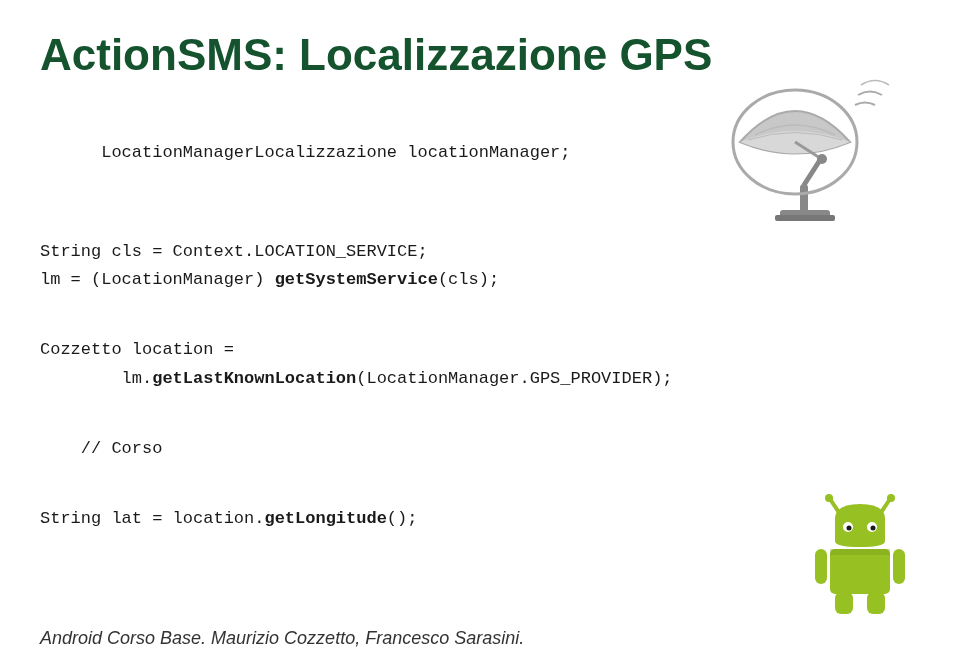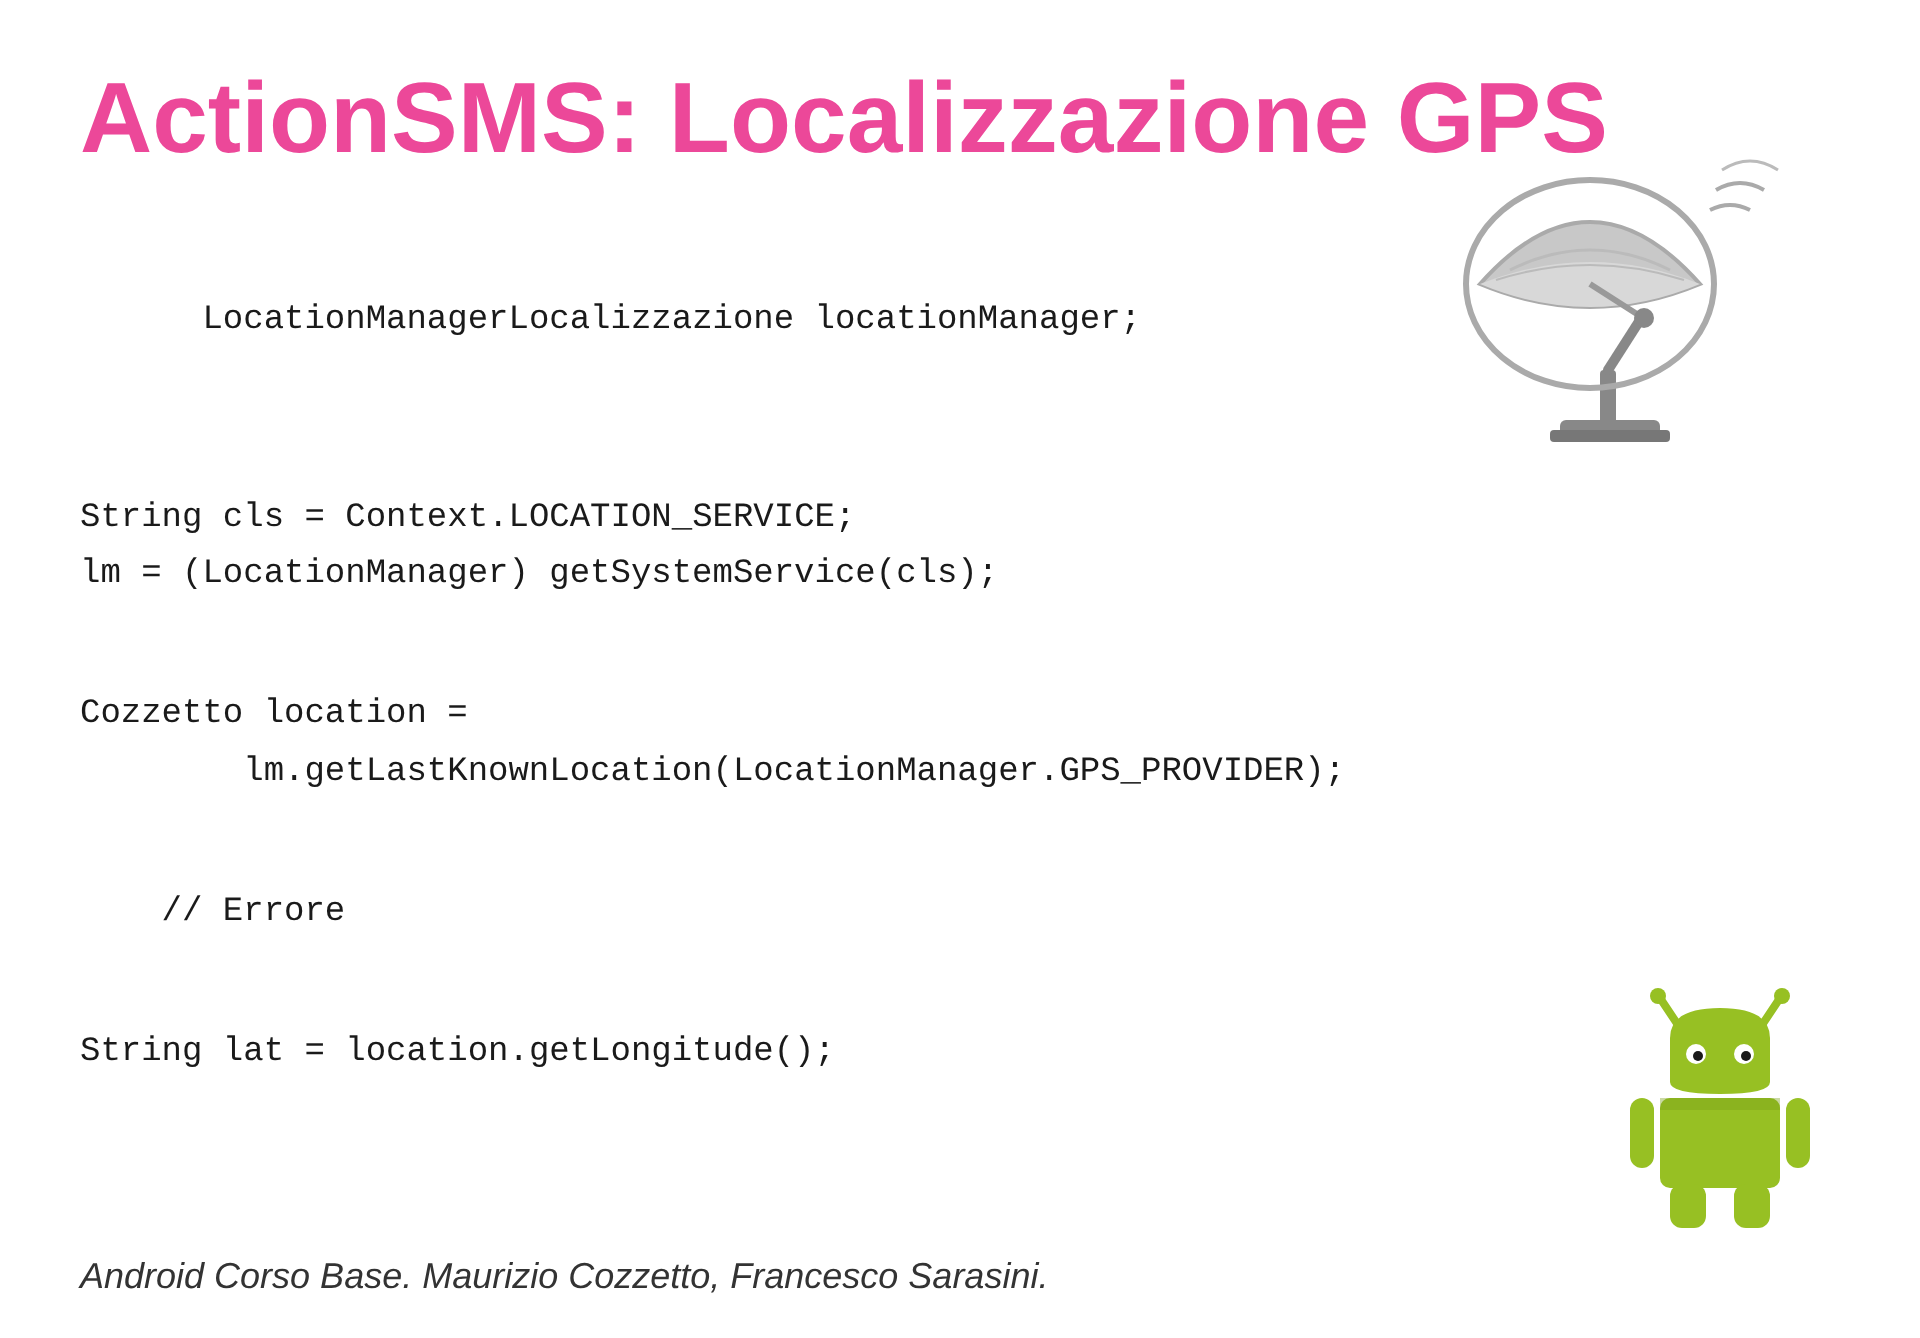--- a/index.html
+++ b/index.html
@@ -19,23 +19,23 @@
 
     .page-container {
       width: 960px;
       height: 669px;
       background: #ffffff;
       padding: 30px 40px 20px 40px;
       position: relative;
     }
 
     .title {
-      font-size: 50px;
+      font-size: 44px;
       font-weight: bold;
-      color: #ec4899;
+      color: #14532d;
       margin-bottom: 30px;
       font-family: Arial, sans-serif;
     }
 
     .code-block {
       font-family: 'Courier New', Courier, monospace;
       font-size: 17px;
       line-height: 1.7;
       color: #1a1a1a;
       margin-bottom: 10px;
@@ -44,21 +44,21 @@
     .code-line {
       display: block;
       white-space: pre;
     }
 
     .keyword {
       font-weight: normal;
     }
 
     .method {
-      font-weight: normal;
+      font-weight: bold;
     }
 
     .separator {
       margin: 6px 0;
     }
 
     .footer {
       position: absolute;
       bottom: 20px;
       left: 40px;
@@ -123,21 +123,21 @@
     <span class="code-line">
       <span class="keyword">LocationManager</span><span>Localizzazione locationManager;</span>
     </span>
     <span class="code-line separator">&nbsp;</span>
     <span class="code-line">String cls = Context.<span class="keyword">LOCATION_SERVICE</span>;</span>
     <span class="code-line">lm = (LocationManager) <span class="method">getSystemService</span>(cls);</span>
     <span class="code-line separator">&nbsp;</span>
     <span class="code-line"><span class="keyword">Cozzetto</span> location =</span>
     <span class="code-line">        lm.<span class="method">getLastKnownLocation</span>(LocationManager.<span class="keyword">GPS_PROVIDER</span>);</span>
     <span class="code-line separator">&nbsp;</span>
-    <span class="code-line">    // Errore</span>
+    <span class="code-line">    // Corso</span>
     <span class="code-line separator">&nbsp;</span>
     <span class="code-line">String lat = location.<span class="method">getLongitude</span>();</span>
   </div>
 
   <div class="android-container">
     <svg viewBox="0 0 120 130" width="120" height="130" xmlns="http://www.w3.org/2000/svg">
 
       <line x1="42" y1="28" x2="30" y2="10" stroke="#97c023" stroke-width="4" stroke-linecap="round"></line>
       <circle cx="29" cy="9" r="4" fill="#97c023"></circle>
 

